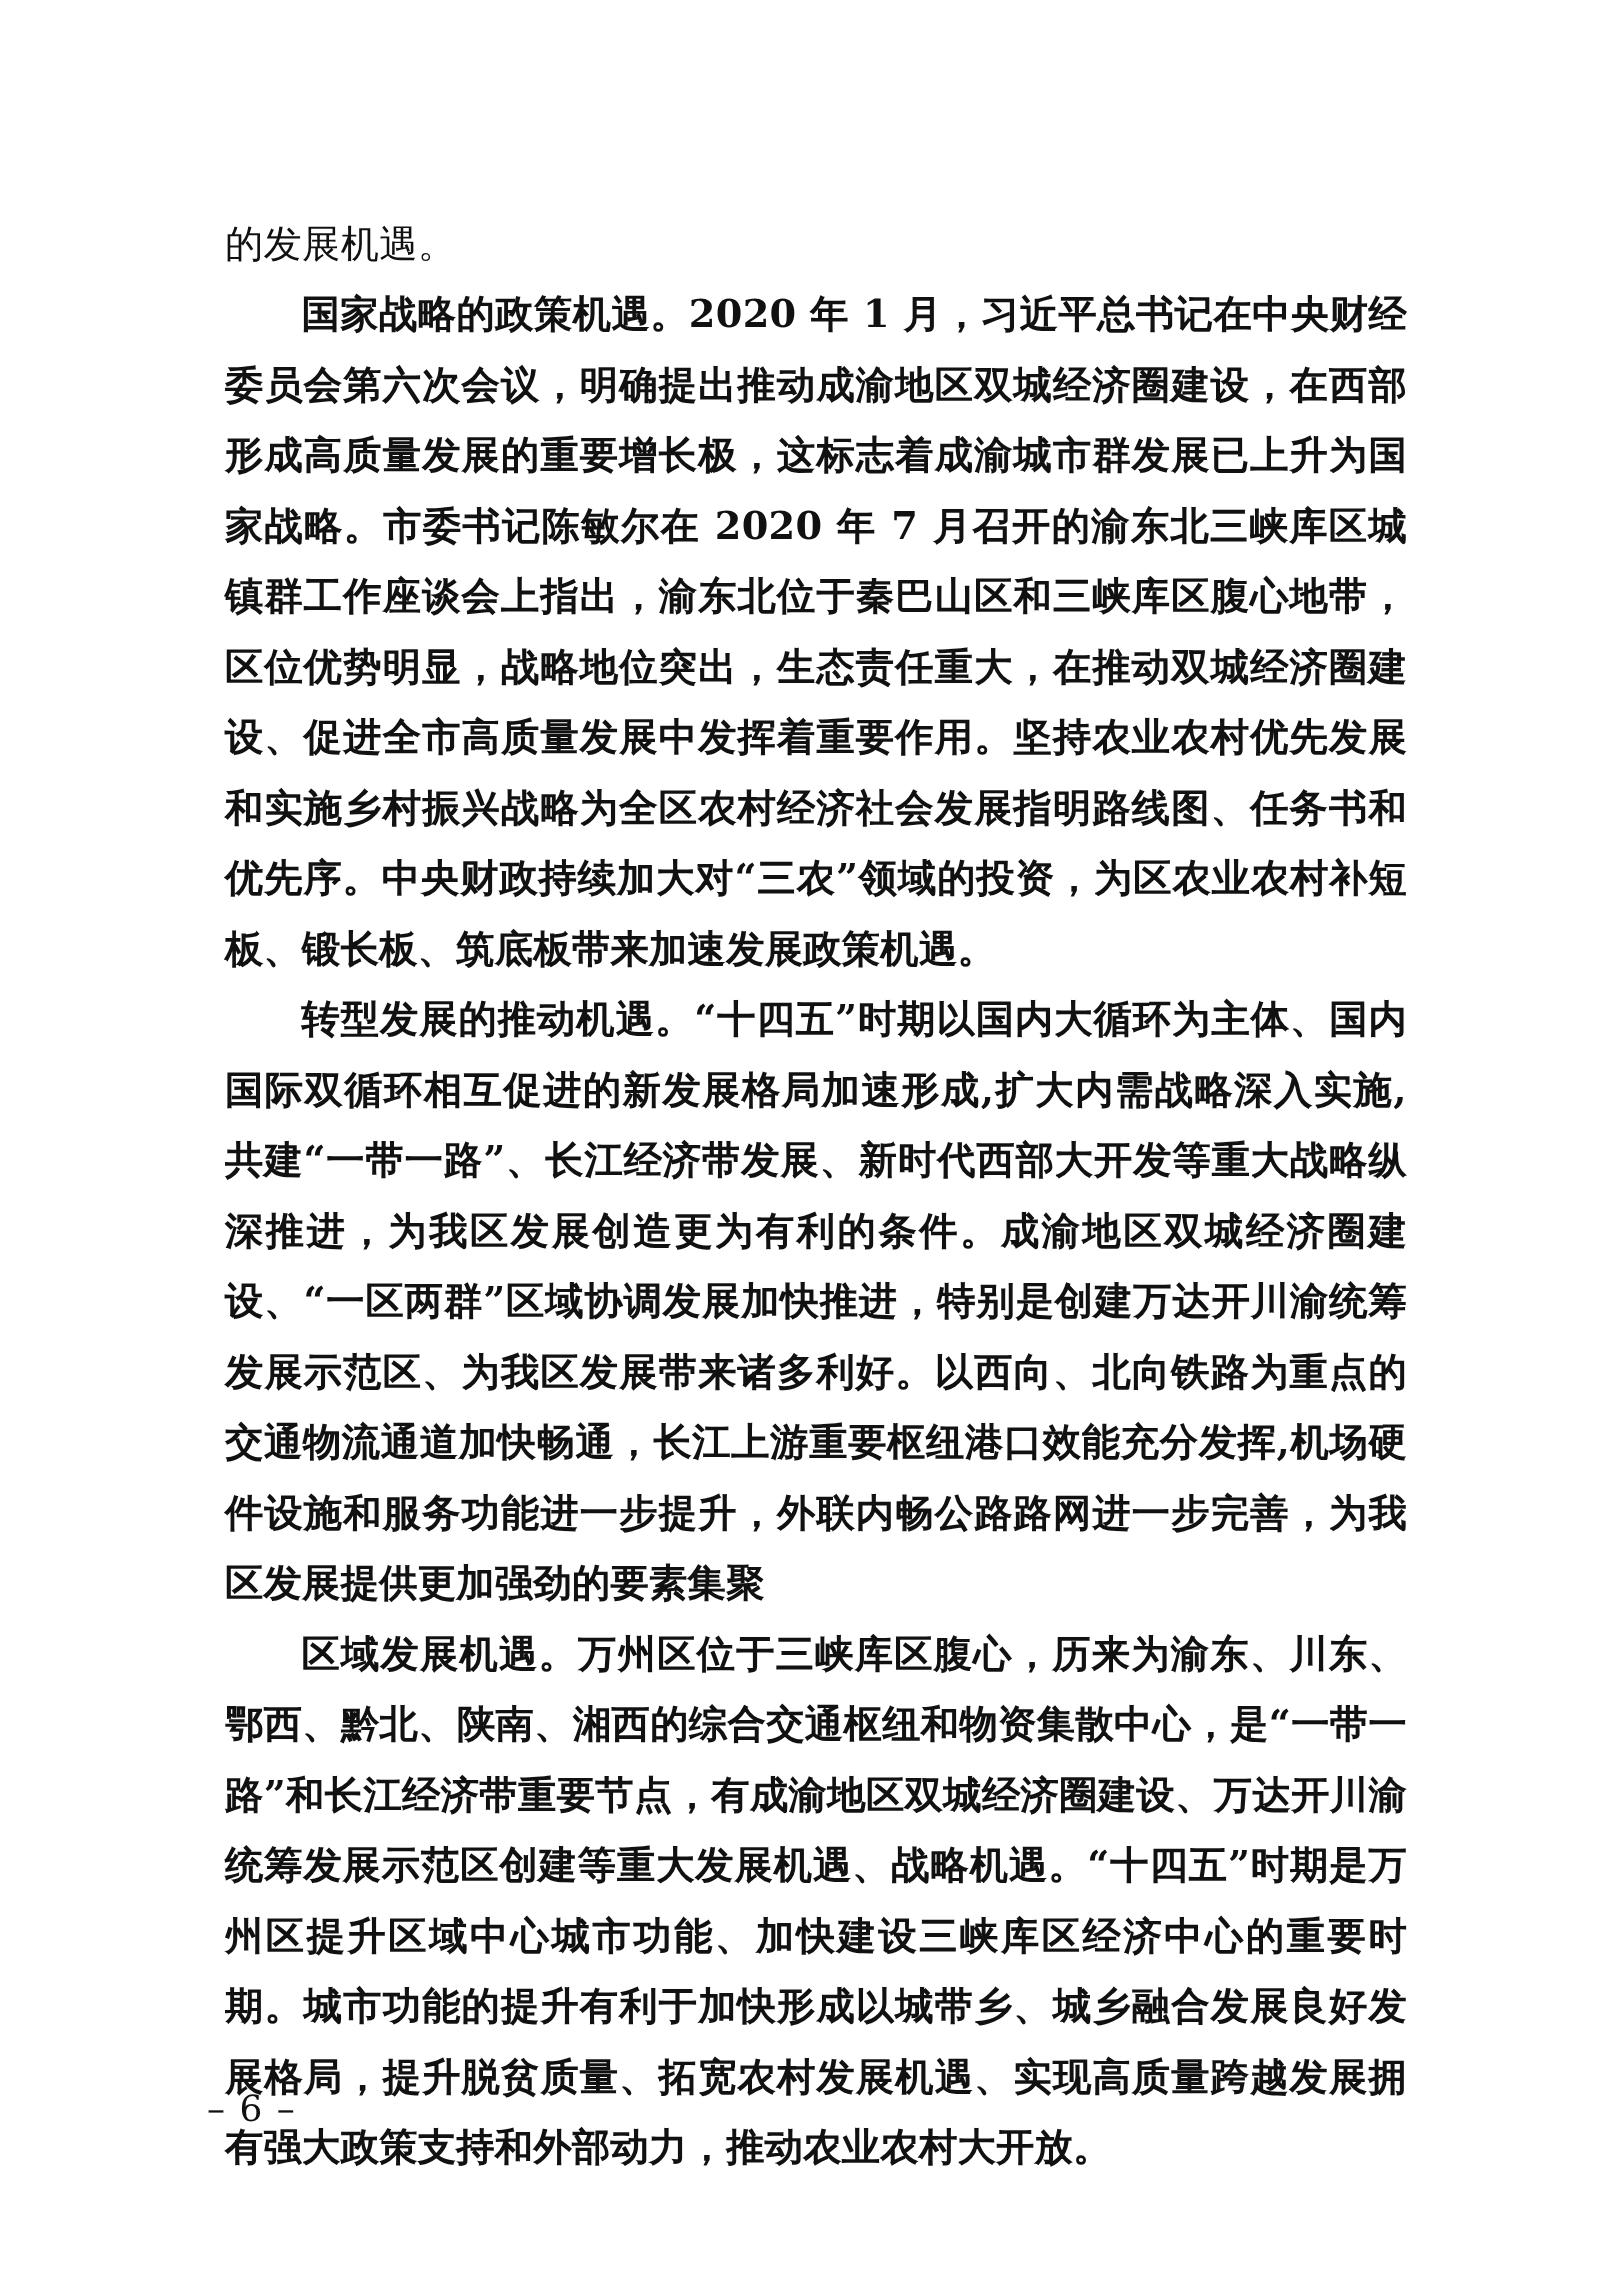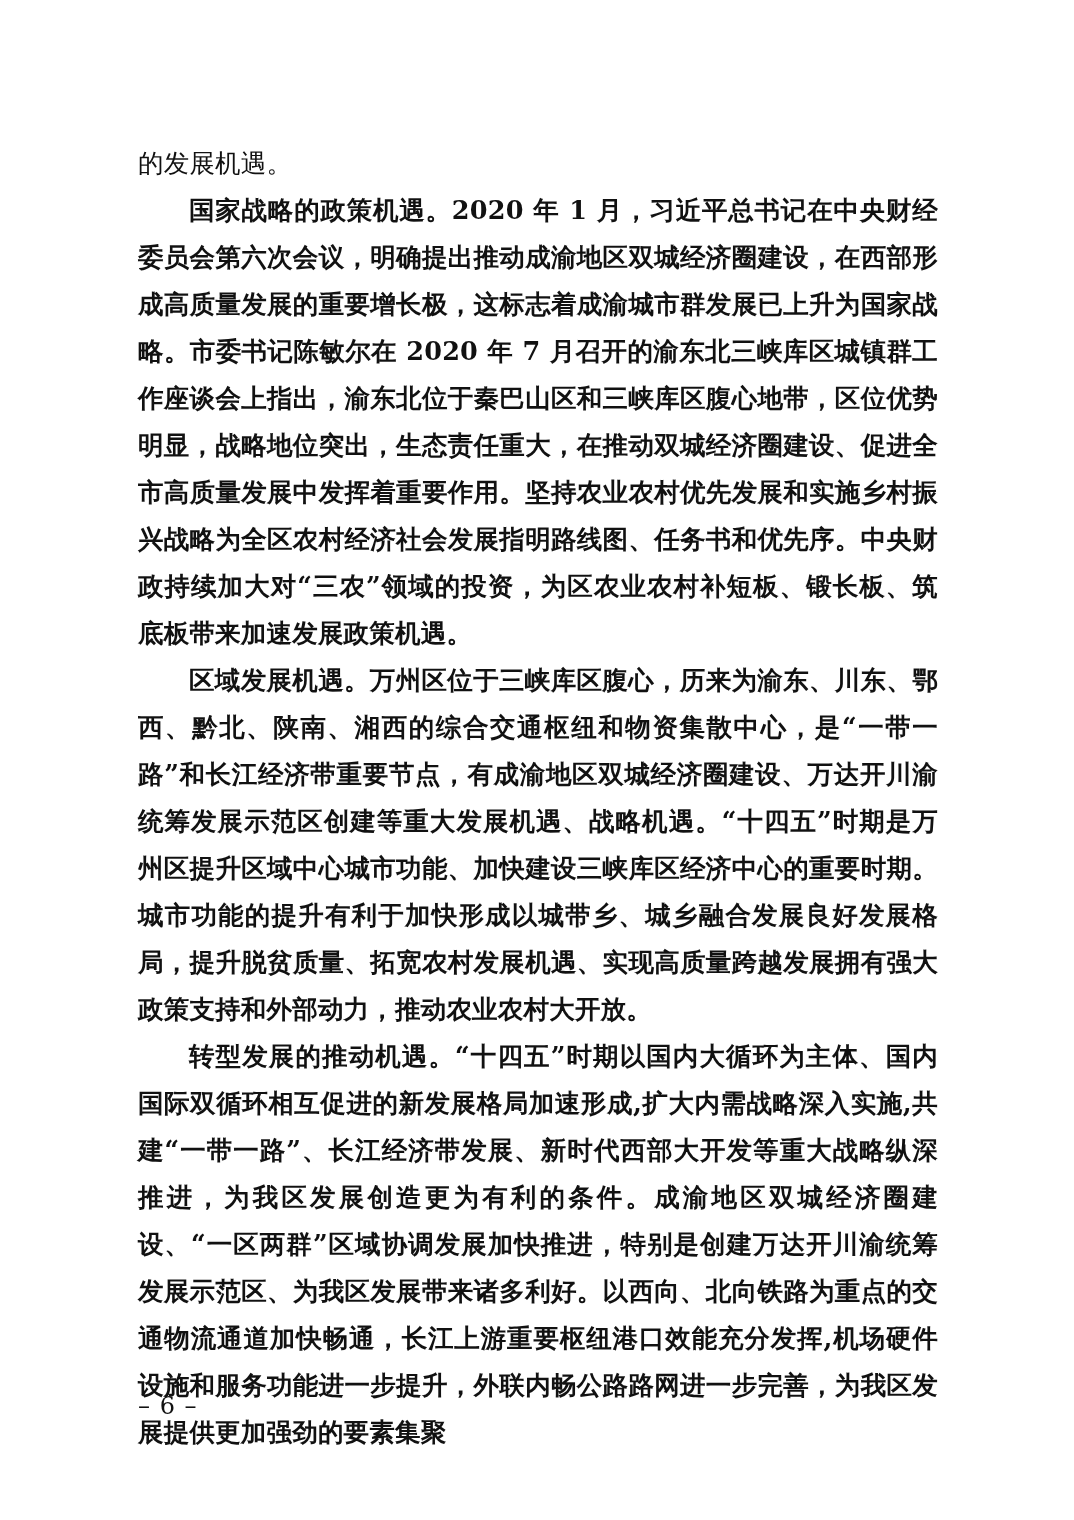--- a/index.html
+++ b/index.html
@@ -27,21 +27,21 @@
     position: absolute;
     left: 138px;
     top: 140px;
     width: 800px;
   }
   .para {
     font-size: 25.5px;
     line-height: 47px;
     text-align: justify;
     text-justify: inter-ideograph;
-    margin: 0 0 0 0;
+    margin: 0 0 0 12px;
     letter-spacing: 0.2px;
     color: #111111;
   }
   .para.indent {
     text-indent: 2em;
     font-weight: bold;
   }
   .footer {
     position: absolute;
     left: 138px;
@@ -57,21 +57,21 @@
   }
 </style>
 </head>
 <body>
 
 <div class="page">
 
   <div class="content">
     <p class="para">的发展机遇。</p>
     <p class="para indent">国家战略的政策机遇。2020 年 1 月，习近平总书记在中央财经委员会第六次会议，明确提出推动成渝地区双城经济圈建设，在西部形成高质量发展的重要增长极，这标志着成渝城市群发展已上升为国家战略。市委书记陈敏尔在 2020 年 7 月召开的渝东北三峡库区城镇群工作座谈会上指出，渝东北位于秦巴山区和三峡库区腹心地带，区位优势明显，战略地位突出，生态责任重大，在推动双城经济圈建设、促进全市高质量发展中发挥着重要作用。坚持农业农村优先发展和实施乡村振兴战略为全区农村经济社会发展指明路线图、任务书和优先序。中央财政持续加大对“三农”领域的投资，为区农业农村补短板、锻长板、筑底板带来加速发展政策机遇。</p>
+    <p class="para indent">转型发展的推动机遇。“十四五”时期以国内大循环为主体、国内国际双循环相互促进的新发展格局加速形成,扩大内需战略深入实施,共建“一带一路”、长江经济带发展、新时代西部大开发等重大战略纵深推进，为我区发展创造更为有利的条件。成渝地区双城经济圈建设、“一区两群”区域协调发展加快推进，特别是创建万达开川渝统筹发展示范区、为我区发展带来诸多利好。以西向、北向铁路为重点的交通物流通道加快畅通，长江上游重要枢纽港口效能充分发挥,机场硬件设施和服务功能进一步提升，外联内畅公路路网进一步完善，为我区发展提供更加强劲的要素集聚</p>
     <p class="para indent">区域发展机遇。万州区位于三峡库区腹心，历来为渝东、川东、鄂西、黔北、陕南、湘西的综合交通枢纽和物资集散中心，是“一带一路”和长江经济带重要节点，有成渝地区双城经济圈建设、万达开川渝统筹发展示范区创建等重大发展机遇、战略机遇。“十四五”时期是万州区提升区域中心城市功能、加快建设三峡库区经济中心的重要时期。城市功能的提升有利于加快形成以城带乡、城乡融合发展良好发展格局，提升脱贫质量、拓宽农村发展机遇、实现高质量跨越发展拥有强大政策支持和外部动力，推动农业农村大开放。</p>
-    <p class="para indent">转型发展的推动机遇。“十四五”时期以国内大循环为主体、国内国际双循环相互促进的新发展格局加速形成,扩大内需战略深入实施,共建“一带一路”、长江经济带发展、新时代西部大开发等重大战略纵深推进，为我区发展创造更为有利的条件。成渝地区双城经济圈建设、“一区两群”区域协调发展加快推进，特别是创建万达开川渝统筹发展示范区、为我区发展带来诸多利好。以西向、北向铁路为重点的交通物流通道加快畅通，长江上游重要枢纽港口效能充分发挥,机场硬件设施和服务功能进一步提升，外联内畅公路路网进一步完善，为我区发展提供更加强劲的要素集聚</p>
   </div>
 
   <div class="footer">
     <span class="page-number">– 6 –</span>
   </div>
 
 </div>
 
 </body></html>

